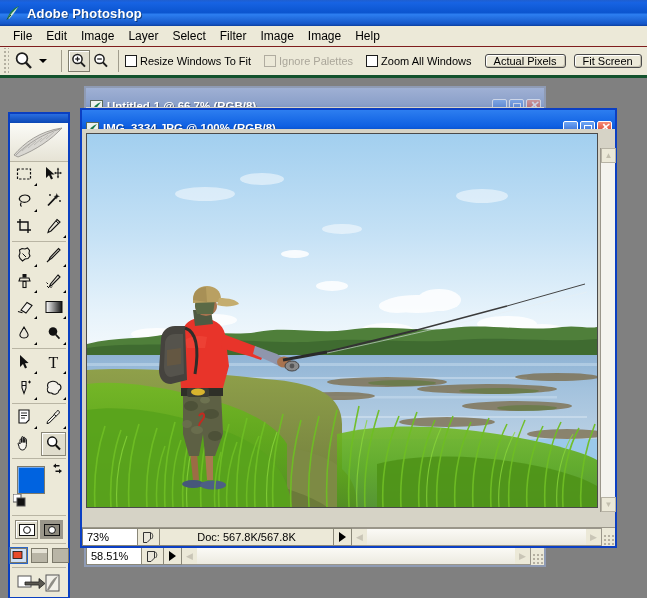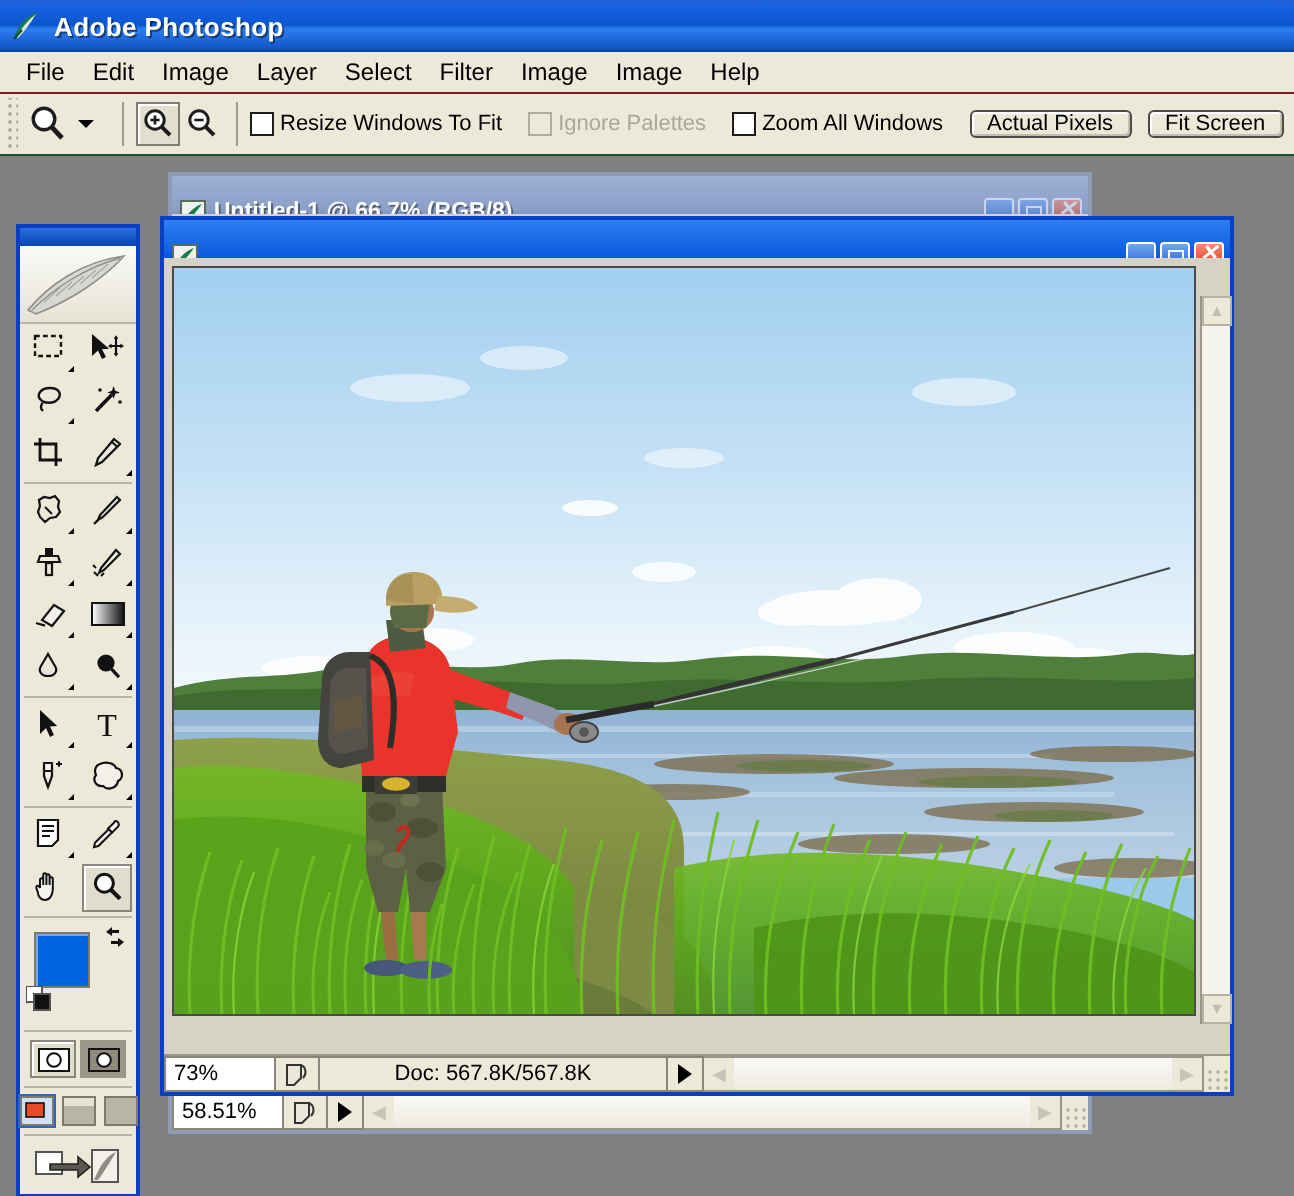--- a/index.html
+++ b/index.html
@@ -32,21 +32,21 @@
     background:#ece9d8;border-bottom:1px solid #7f1d1d;
     display:flex;align-items:center;padding-left:6px;box-sizing:border-box;
   }
   .menu-item{
     font-size:12px;color:#000;padding:2px 7px;white-space:nowrap;cursor:default;
   }
 
   
   .optionsbar{
     position:absolute;left:0;top:47px;width:647px;height:31px;
-    background:#ece9d8;border-bottom:1px solid #14532d;
+    background:#ece9d8;border-bottom:3px solid #14532d;
     display:flex;align-items:center;box-sizing:border-box;
     overflow:hidden;
   }
   .grip{
     width:7px;height:27px;margin-left:2px;margin-right:3px;flex:0 0 auto;
     background-image:radial-gradient(circle, #b3afa0 0.8px, transparent 1px);
     background-size:4px 4px;background-position:1px 2px;
   }
   .opt-tool{
     display:flex;align-items:center;flex:0 0 auto;margin-right:4px;
@@ -657,20 +657,21 @@
   </div>
 
   <div class="docwin" id="winFront">
     <div class="dw-title">
       <span class="dw-icon">
         <svg width="13" height="13" viewBox="0 0 13 13">
             <rect x="0.5" y="0.5" width="12" height="12" fill="#eef2ee" stroke="#5a6b5a" stroke-width="1"></rect>
             <path d="M1.5 11 C3.5 7 6.5 3.5 11 2 C8.5 5.5 5.5 9 2.5 11.5 Z" fill="#1a7a4a"></path>
           </svg>
       </span>
+      <span class="dw-text">IMG_3334.JPG @ 100% (RGB/8)</span>
       <span class="dw-btns">
         <span class="wbtn min">
             <i class="bar"></i>
           </span>
         <span class="wbtn max">
             <i class="sqr"></i>
           </span>
         <span class="wbtn cls">
             <i class="xg">✕</i>
           </span>

